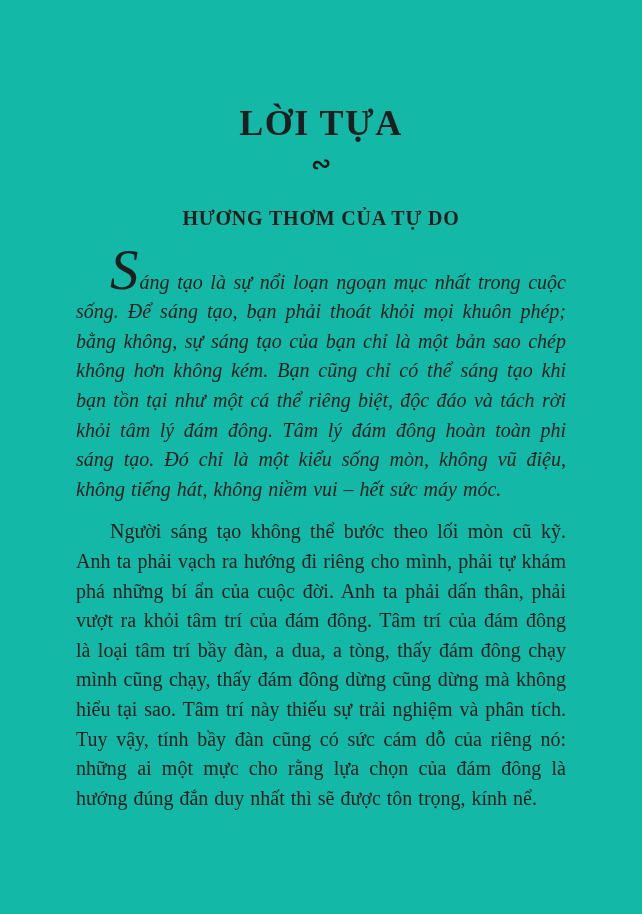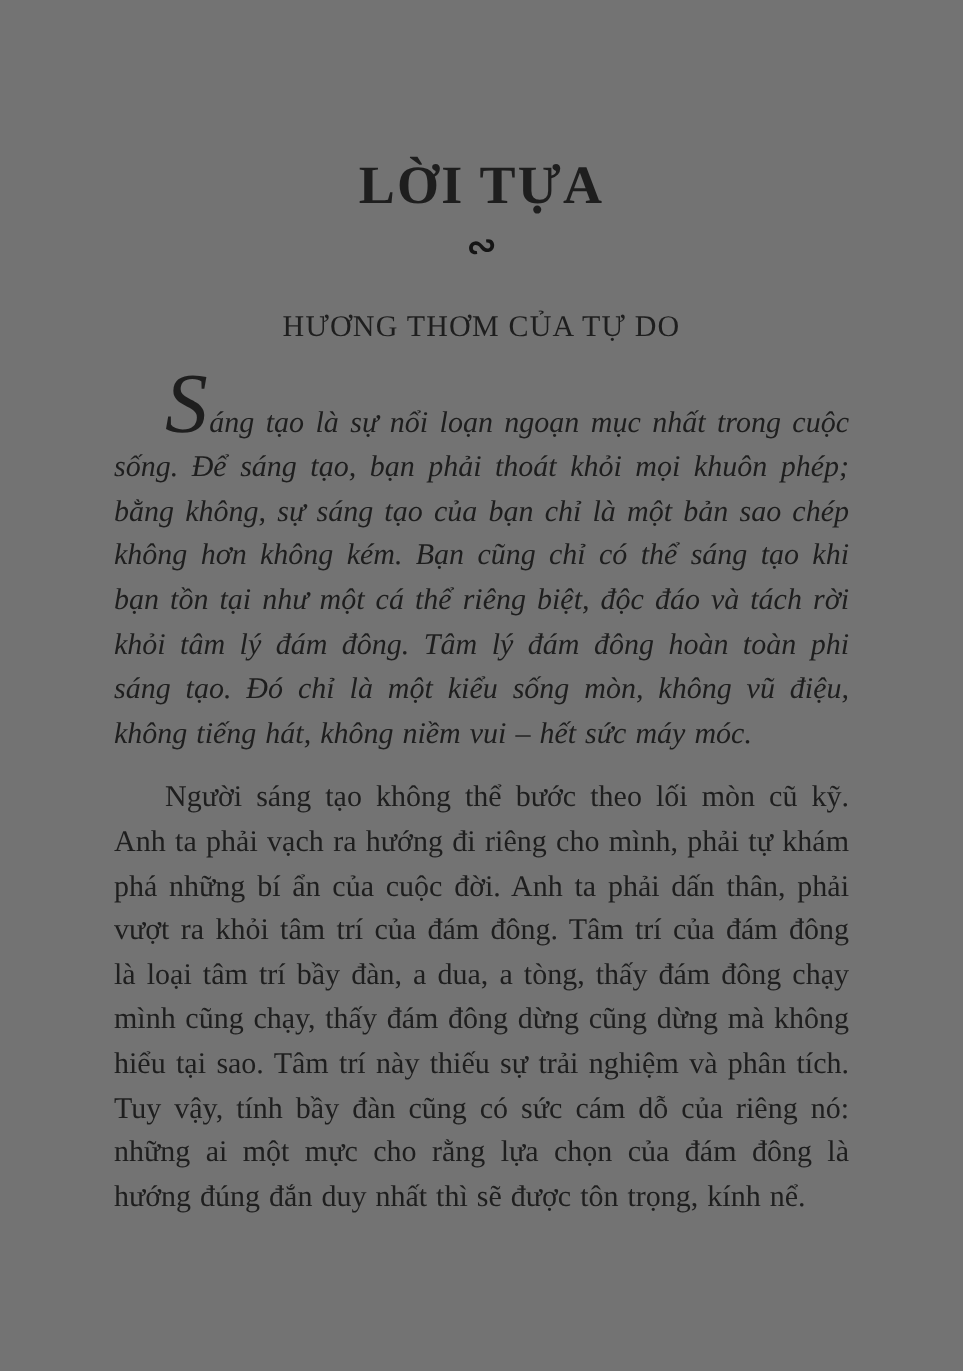--- a/index.html
+++ b/index.html
@@ -5,21 +5,21 @@
   html, body {
     margin: 0;
     padding: 0;
     background: #e9e9e9;
   }
   .page {
     position: relative;
     width: 642px;
     height: 914px;
     margin: 0 auto;
-    background: #737373;
+    background: #14b8a6;
     font-family: "Liberation Serif", "DejaVu Serif", serif;
     color: #1e1e1e;
     overflow: hidden;
     box-sizing: border-box;
   }
   .chapter-title {
     margin: 0;
     padding-top: 104px;
     text-align: center;
     font-size: 36px;
@@ -39,21 +39,21 @@
     font-weight: 700;
     font-style: italic;
     transform: rotate(-8deg);
     color: #151515;
   }
   .section-heading {
     margin: 0;
     margin-top: 30px;
     text-align: center;
     font-size: 20px;
-    font-weight: 400;
+    font-weight: 700;
     letter-spacing: 0.8px;
     line-height: 1.2;
   }
   .body-text {
     margin: 0 76px;
   }
   .body-text p {
     margin: 0;
     text-align: justify;
     font-size: 20px;

